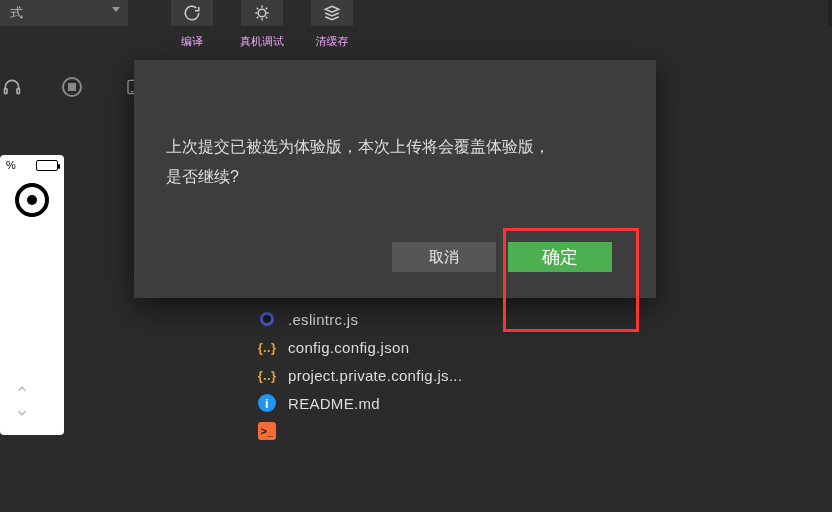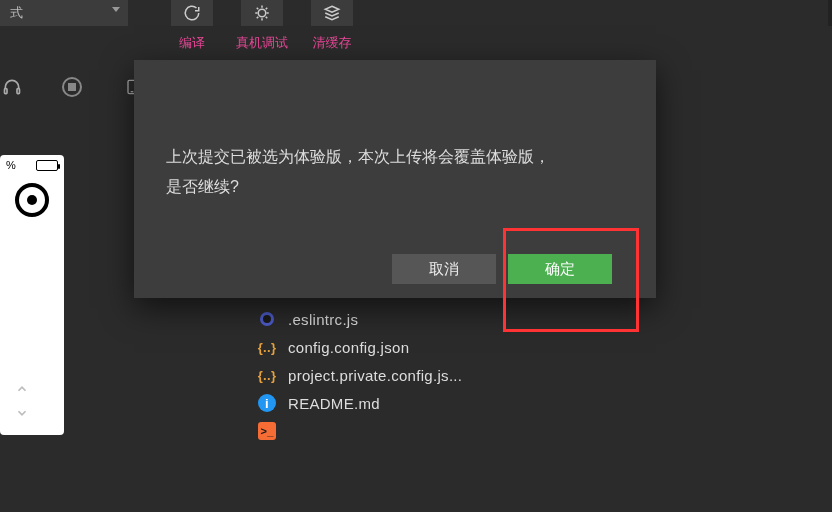--- a/index.html
+++ b/index.html
@@ -43,21 +43,21 @@
       flex-direction: column;
       align-items: center;
       gap: 8px;
       width: 60px;
     }
     .toolbar-btn .btn {
       background: #3c3c3c;
       width: 42px; height: 26px;
       display: flex; align-items: center; justify-content: center;
     }
-    .toolbar-btn .label { font-size: 13px; color: #ec4899; }
+    .toolbar-btn .label { font-size: 11px; color: #f0abfc; }
     .icon { display: inline-flex; }
 
     .second-row {
       position: absolute;
       top: 75px; left: 0;
       display: flex;
       gap: 38px;
       padding-left: 0;
       align-items: center;
     }
@@ -131,38 +131,38 @@
     .ico-brace { color: #e6a23c; }
     .ico-info { background: #2196f3; color: #fff; border-radius: 50%; width: 18px; height: 18px; }
     .ico-term { background: #f56c35; color: #1b1b1b; border-radius: 3px; width: 18px; height: 18px; font-size: 11px; }
 
     .modal {
       position: absolute;
       left: 134px; top: 60px;
       width: 522px; height: 238px;
       background: #3d3d3d;
       box-shadow: 0 10px 30px rgba(0,0,0,0.6);
-      padding: 24px 32px;
+      padding: 14px 32px;
     }
     .modal .msg {
       font-size: 16px; color: #ddd; line-height: 1.9; margin-top: 58px;
     }
     .modal .actions {
-      position: absolute; bottom: 14px; right: 44px;
+      position: absolute; bottom: 26px; right: 44px;
       display: flex; gap: 12px;
     }
     .btn-cancel {
       width: 104px; height: 30px; background: #565656;
       display:flex; align-items:center; justify-content:center;
       color: #eee; font-size: 15px; cursor: pointer;
     }
     .btn-ok {
       width: 104px; height: 30px; background: #4caf50;
       display:flex; align-items:center; justify-content:center;
-      color: #fff; font-size: 15px; cursor: pointer;
+      color: #fff; font-size: 18px; cursor: pointer;
     }
 
     .highlight-box {
       position: absolute;
       left: 503px; top: 228px;
       width: 136px; height: 104px;
       border: 3px solid #f33;
       pointer-events: none;
     }
     .fixed-bar {

